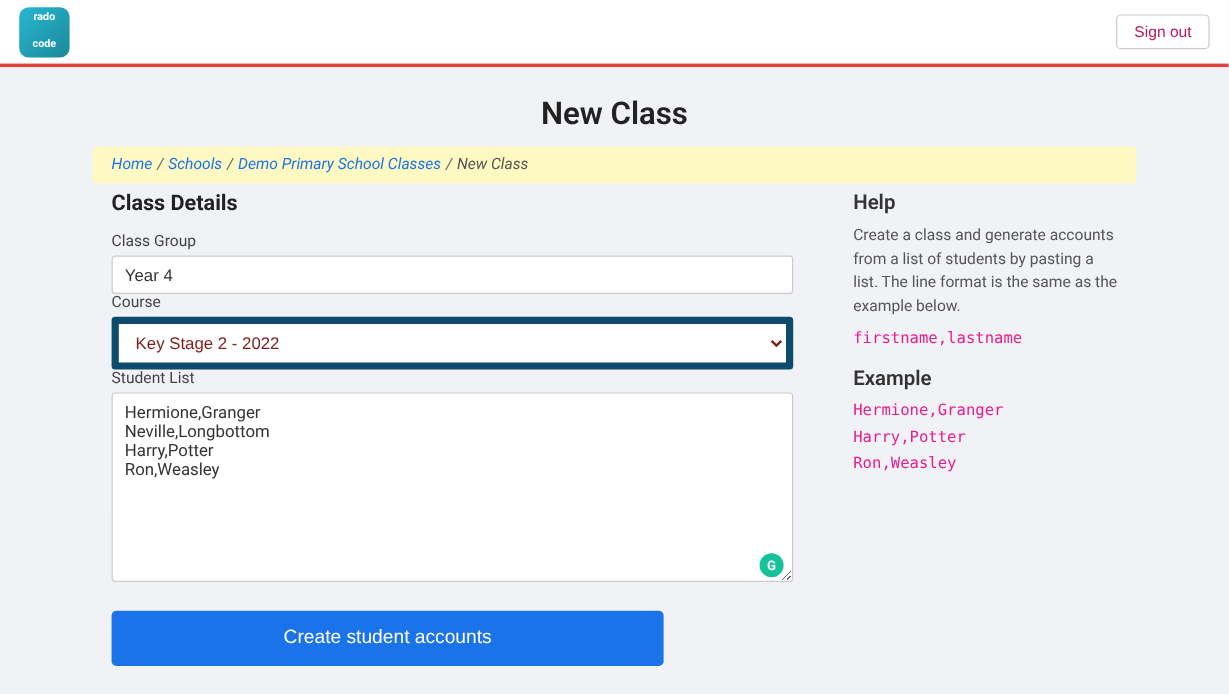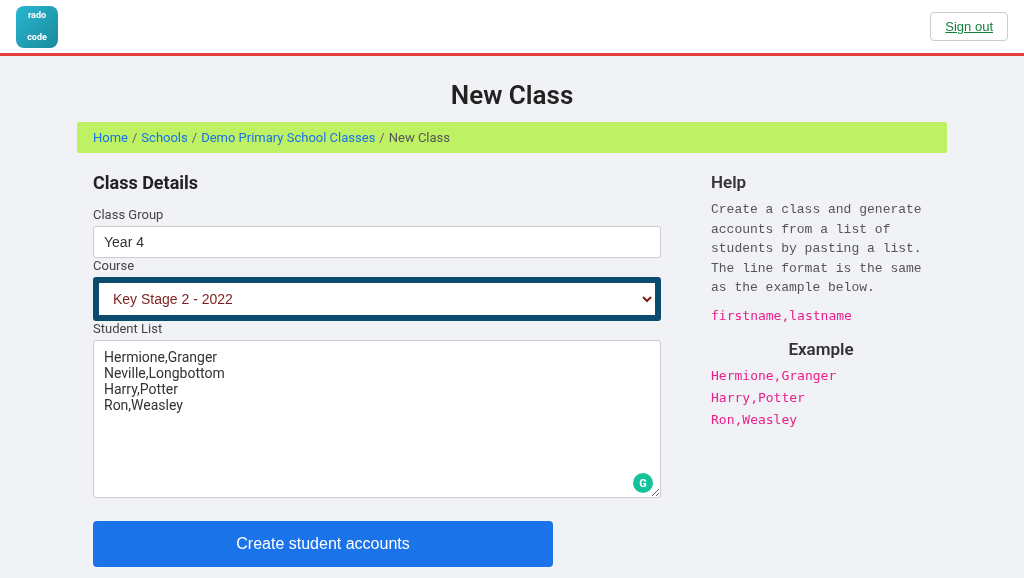--- a/index.html
+++ b/index.html
@@ -36,43 +36,43 @@
       line-height: 1.2;
       flex-direction: column;
     }
     .sign-out-btn {
       border: 1px solid #ccc;
       background: #fff;
       padding: 6px 14px;
       border-radius: 4px;
       cursor: pointer;
       font-size: 13px;
-      color: #15803d;
-      text-decoration: underline;
+      color: #be185d;
     }
 
     
     .page-title-area {
       text-align: center;
       padding: 24px 0 12px;
       background: #f0f2f5;
     }
     .page-title {
       font-size: 26px;
       font-weight: 600;
       color: #222;
     }
 
     
     .breadcrumb-bar {
-      background: #bef264;
+      background: #fef9c3;
       padding: 8px 16px;
       max-width: 870px;
-      margin: 0 auto 19px;
+      margin: 0 auto 6px;
       border-radius: 2px;
+      font-style: italic;
     }
     .breadcrumb {
       display: flex;
       gap: 4px;
       align-items: center;
       font-size: 13px;
     }
     .breadcrumb a {
       color: #1a73e8;
       text-decoration: none;
@@ -192,34 +192,32 @@
       font-size: 17px;
       font-weight: 600;
       color: #333;
       margin-bottom: 8px;
     }
     .help-text {
       font-size: 13px;
       color: #555;
       line-height: 1.5;
       margin-bottom: 10px;
-      font-family: Liberation Mono, monospace;
     }
     .code-format {
       font-family: monospace;
       color: #e91e8c;
       font-size: 13px;
     }
     .example-title {
       font-size: 17px;
       font-weight: 600;
       color: #333;
       margin-top: 16px;
       margin-bottom: 6px;
-      text-align: center;
     }
     .example-list {
       font-family: monospace;
       font-size: 13px;
       color: #e91e8c;
       line-height: 1.7;
     }
   </style>
 </head>
 <body>

